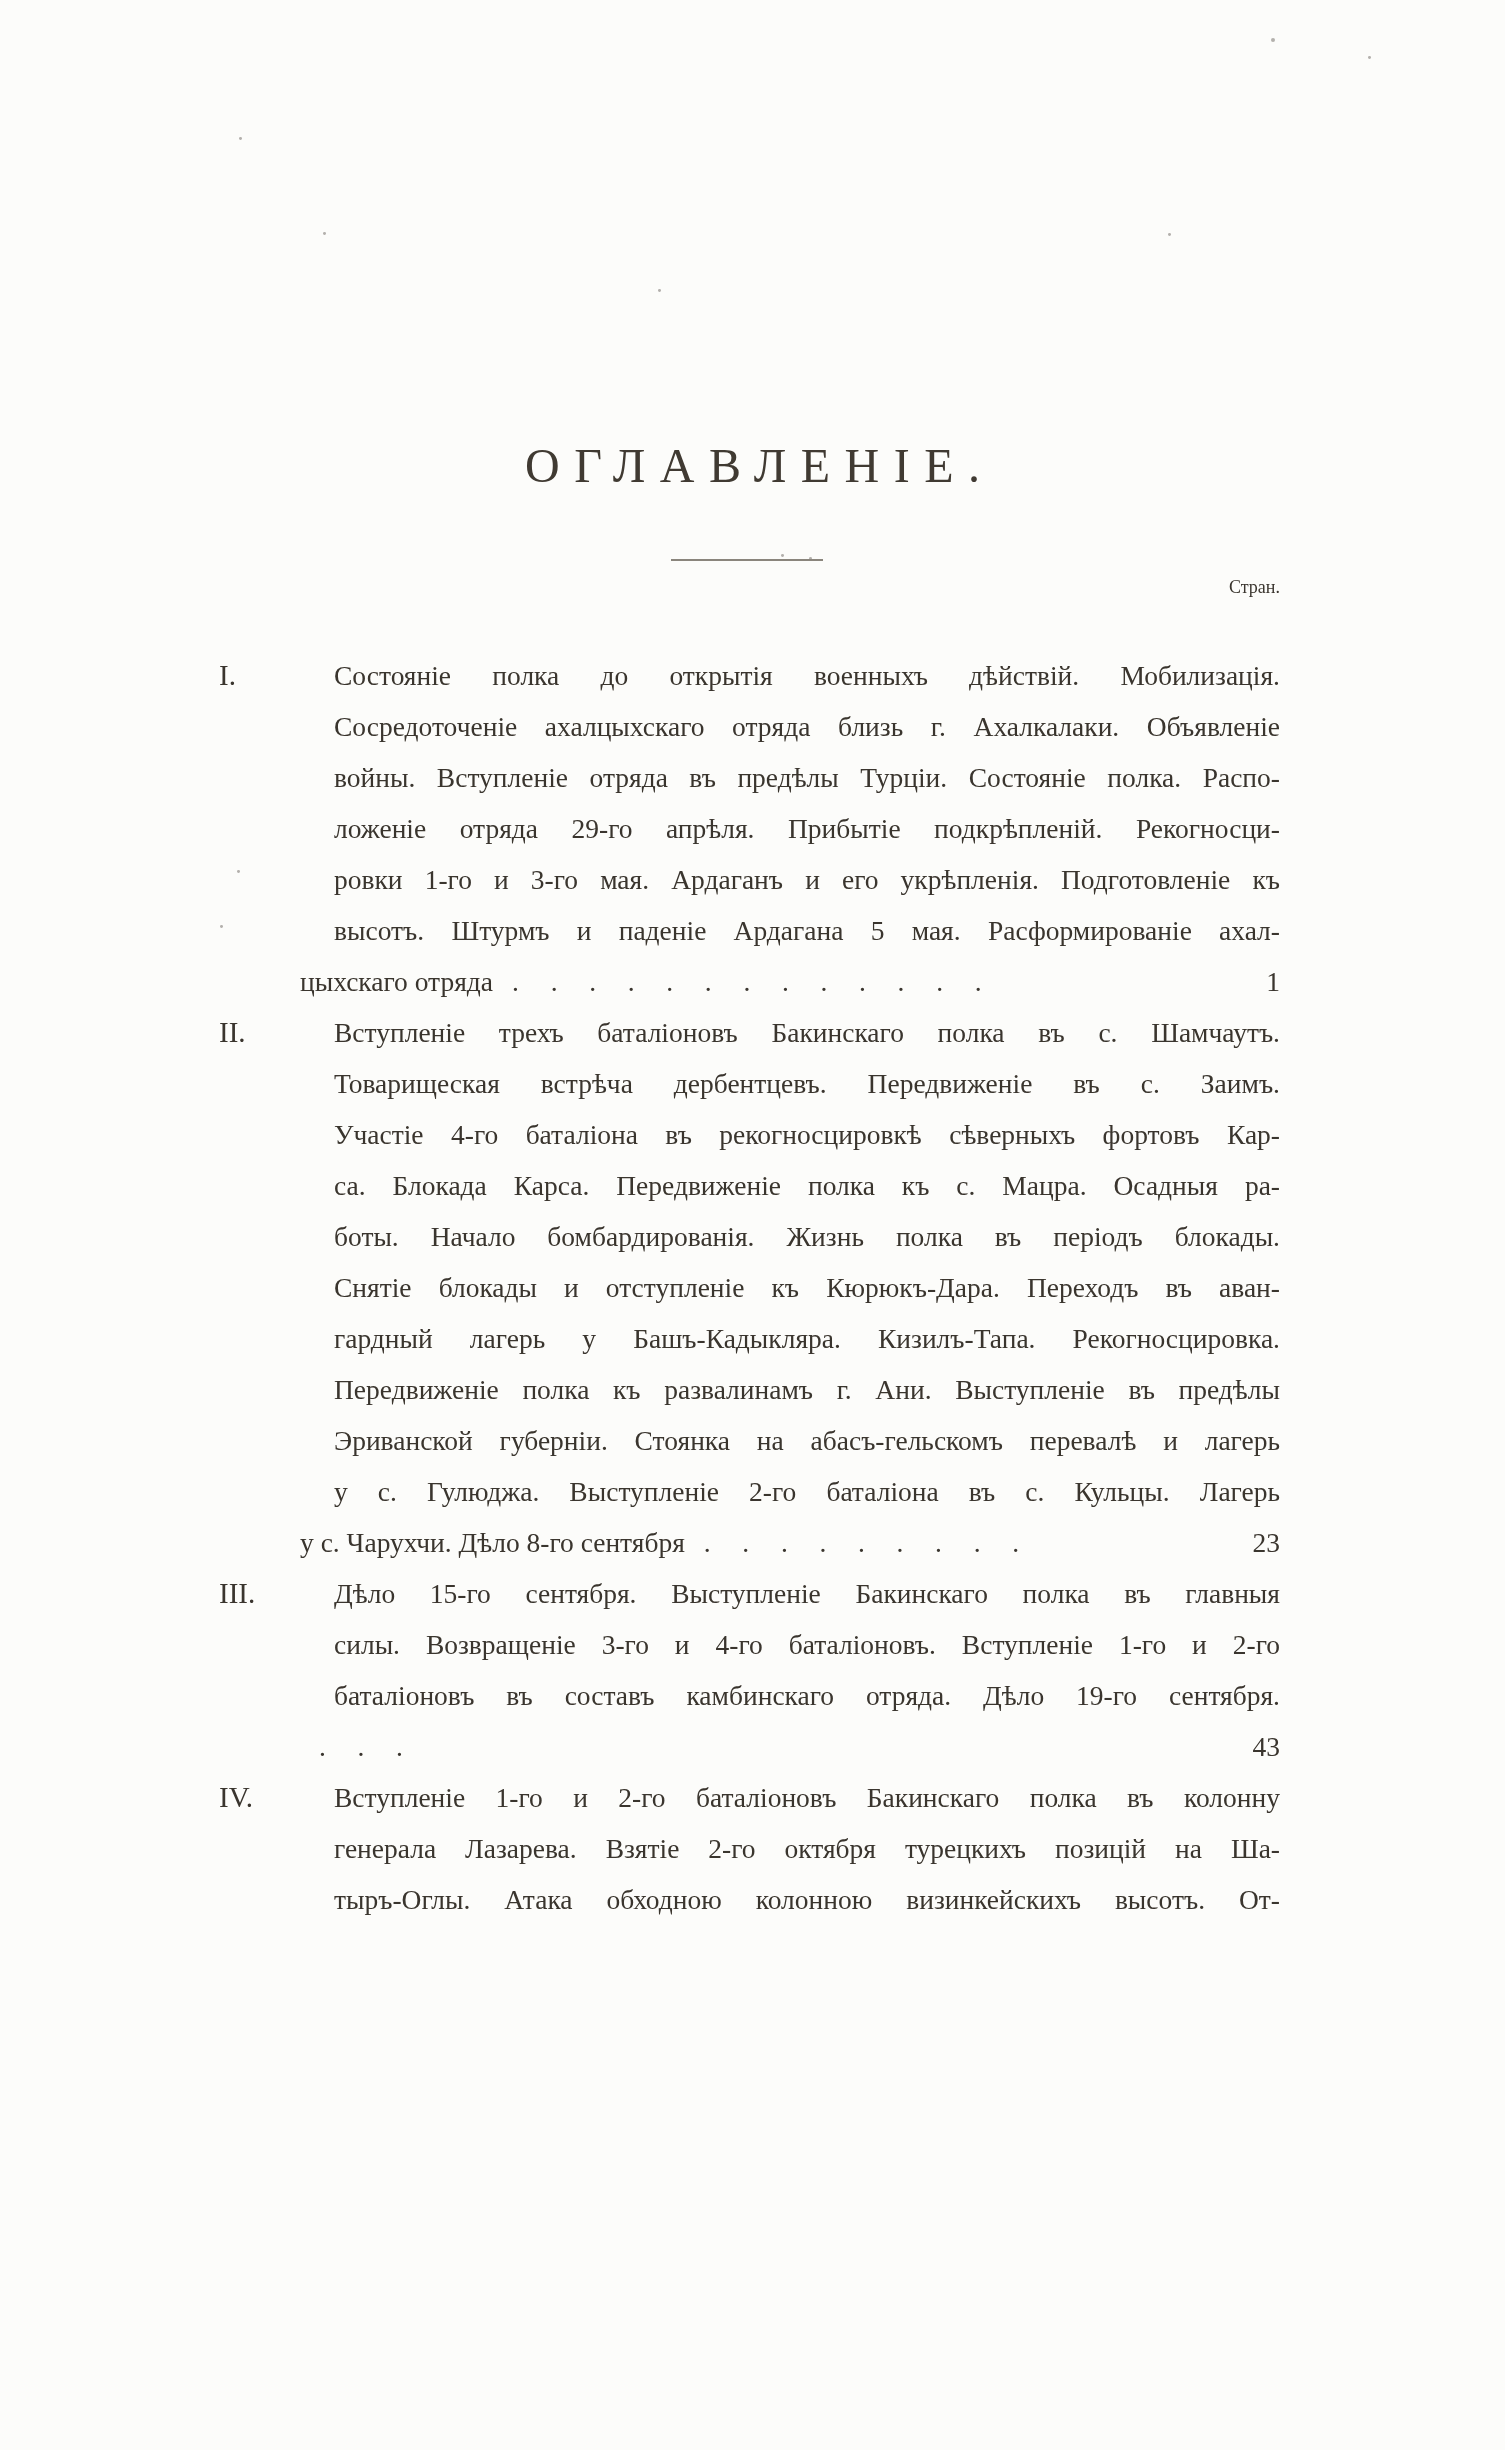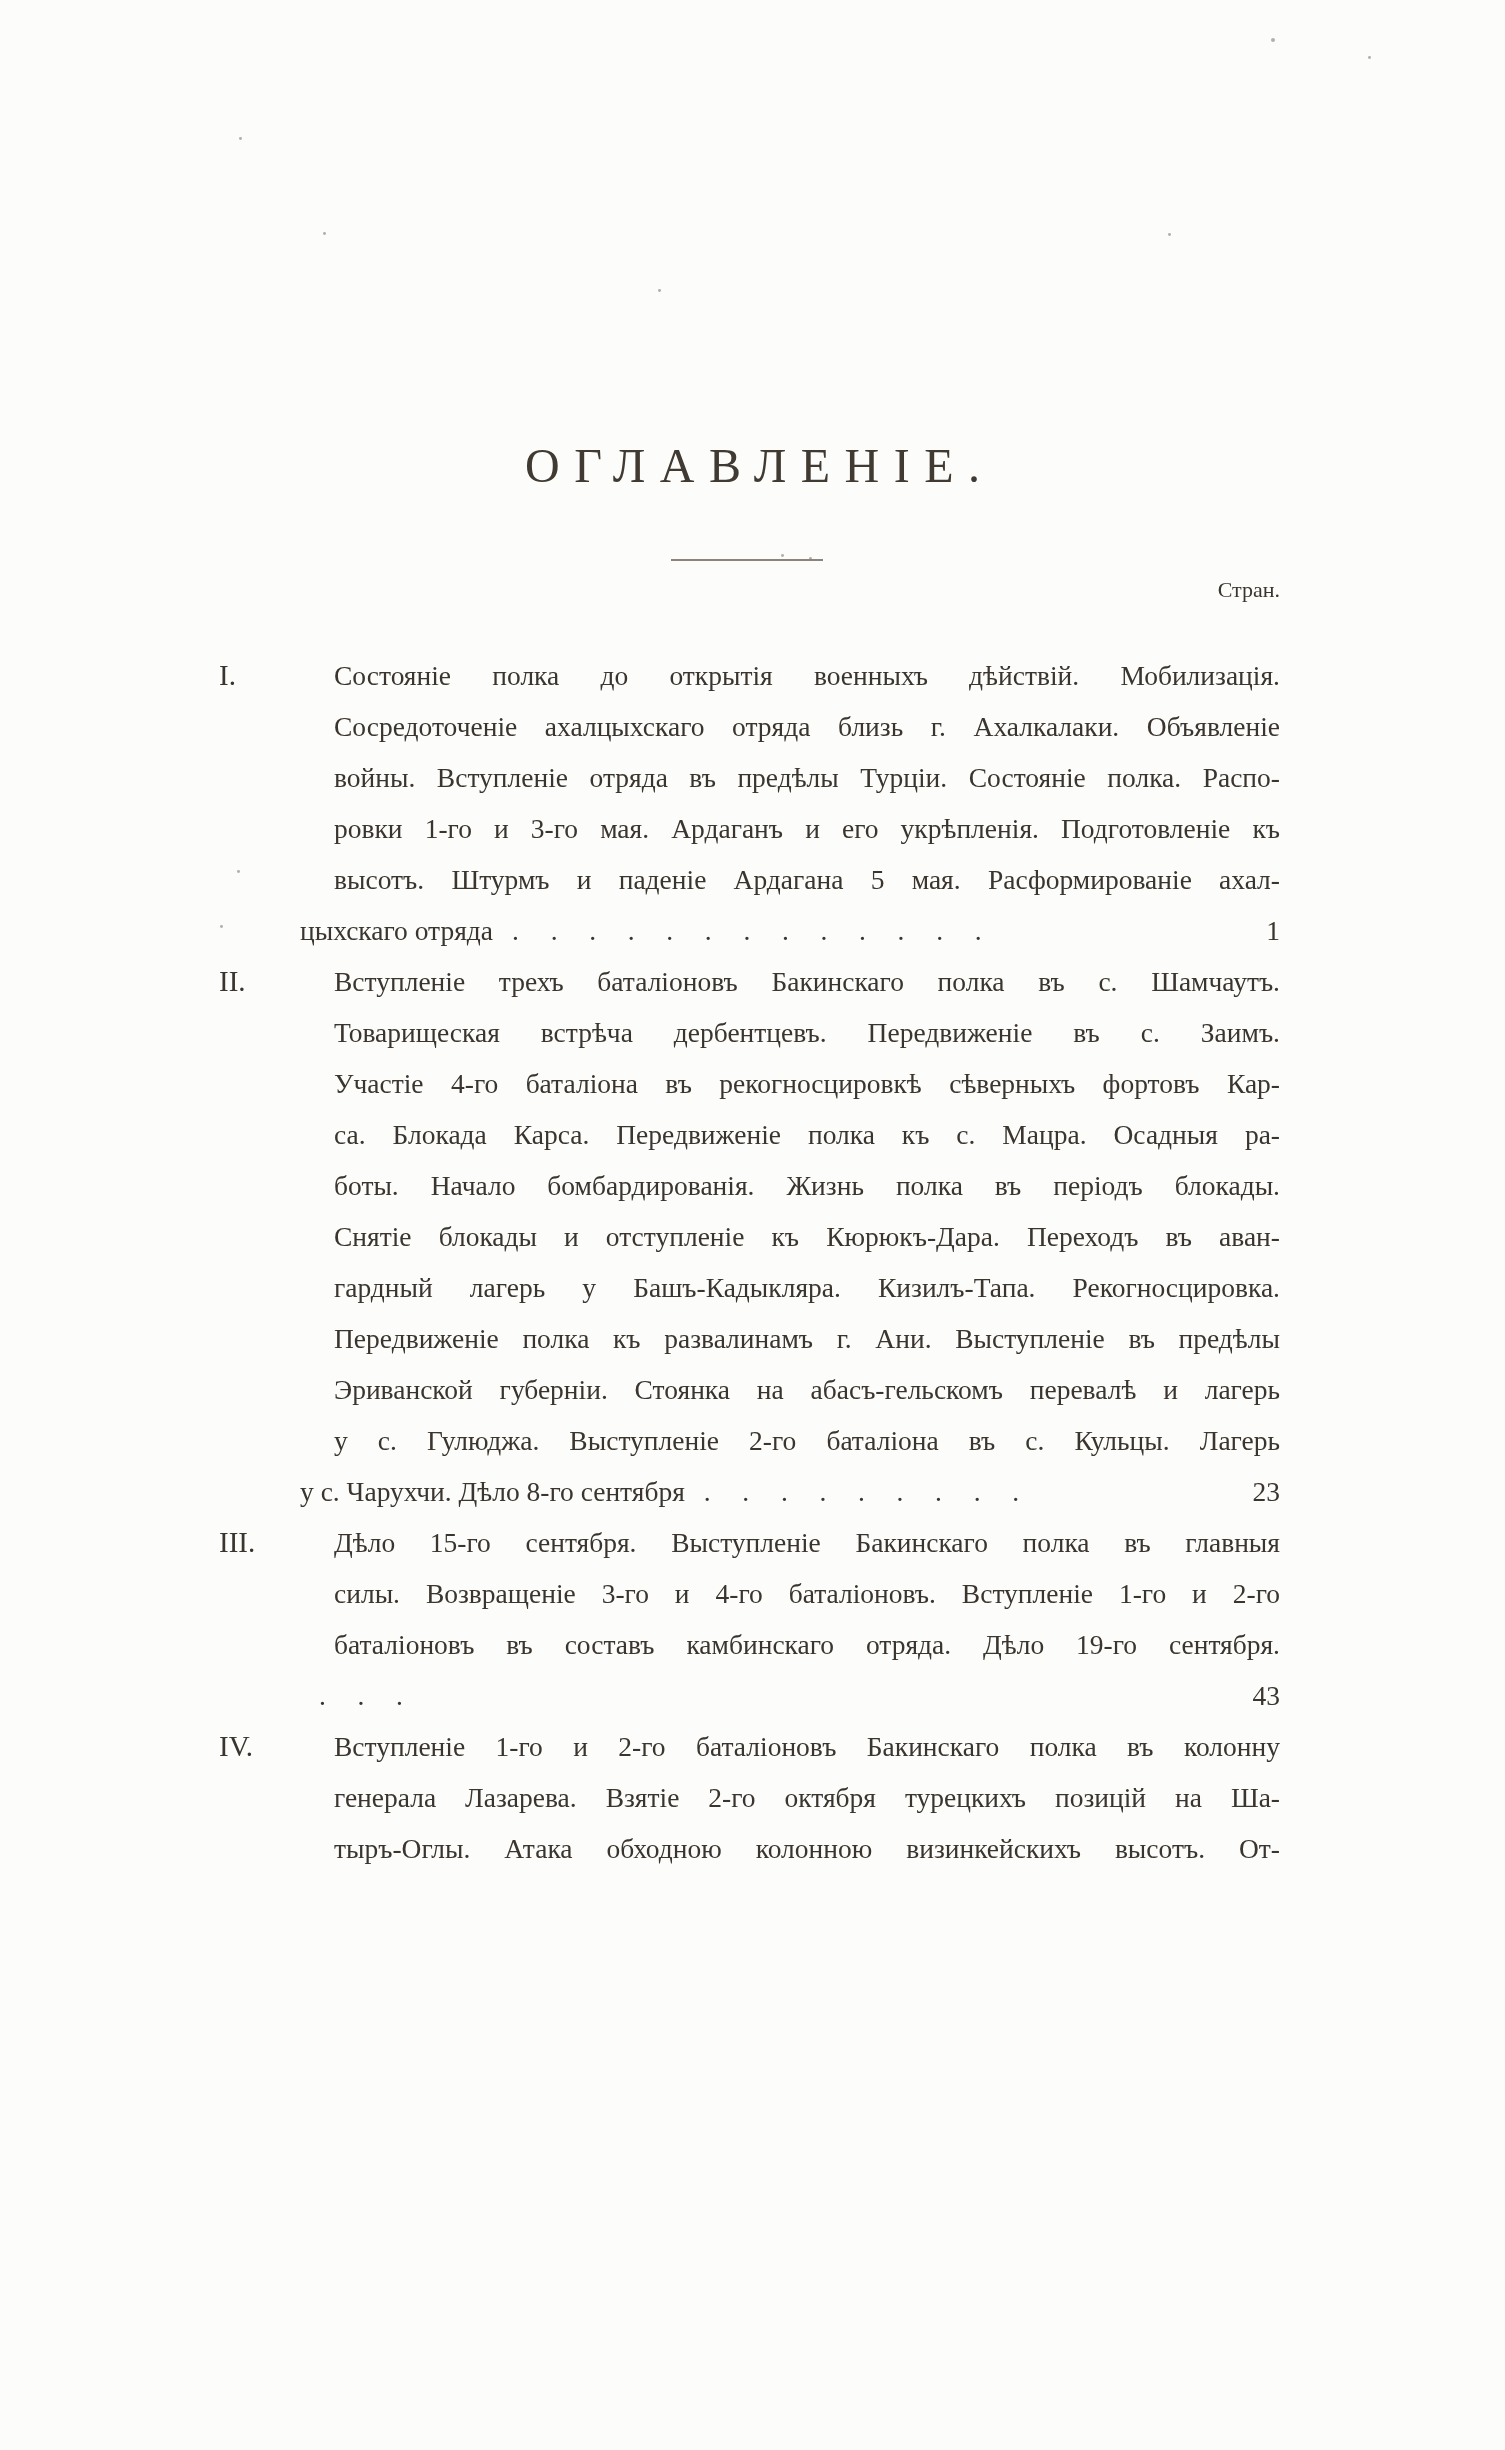--- a/index.html
+++ b/index.html
@@ -30,21 +30,21 @@
   .divider {
     position: absolute;
     top: 559px; left: 671px;
     width: 152px; height: 0;
     border-top: 2.2px solid #8a857c;
   }
   .stran-label {
     position: absolute;
     top: 577px; left: 219px; width: 1061px;
     text-align: right;
-    font-size: 22px;
+    font-size: 18px;
     color: #3a352e;
   }
   .toc {
     position: absolute;
     top: 650px; left: 219px; width: 1061px;
     font-size: 27.5px;
     line-height: 51px;
   }
   .entry { display: flex; align-items: flex-start; }
   .numeral { flex: 0 0 81px; font-size: 29px; }
@@ -96,20 +96,21 @@
   <div class="stran-label">Стран.</div>
 
   <div class="toc">
 
     <div class="entry">
       <div class="numeral">I.</div>
       <div class="entry-body">
         <div class="tline">Состояніе полка до открытія военныхъ дѣйствій. Мобилизація.</div>
         <div class="tline">Сосредоточеніе ахалцыхскаго отряда близь г. Ахалкалаки. Объявленіе</div>
         <div class="tline">войны. Вступленіе отряда въ предѣлы Турціи. Состояніе полка. Распо-</div>
+        <div class="tline">ложеніе отряда 29-го апрѣля. Прибытіе подкрѣпленій. Рекогносци-</div>
         <div class="tline">ровки 1-го и 3-го мая. Ардаганъ и его укрѣпленія. Подготовленіе къ</div>
         <div class="tline">высотъ. Штурмъ и паденіе Ардагана 5 мая. Расформированіе ахал-</div>
         <div class="lastline">
           <span class="tail">цыхскаго отряда</span>
           <span class="dots">. . . . . . . . . . . . .</span>
           <span class="pagenum">1</span>
         </div>
       </div>
     </div>
 

